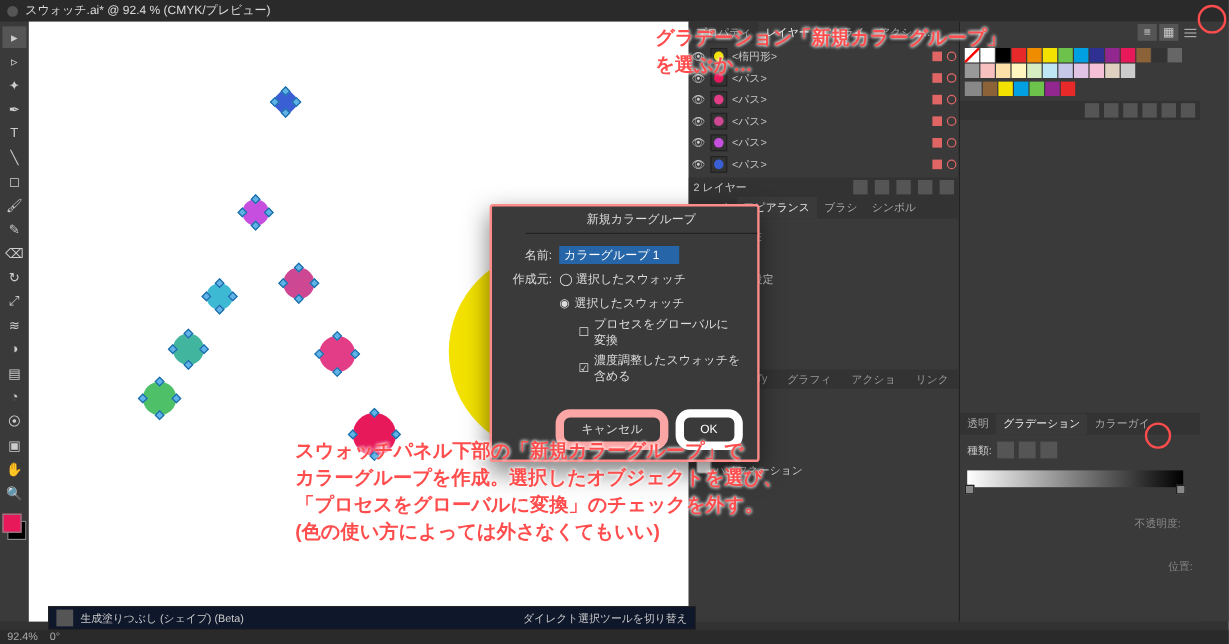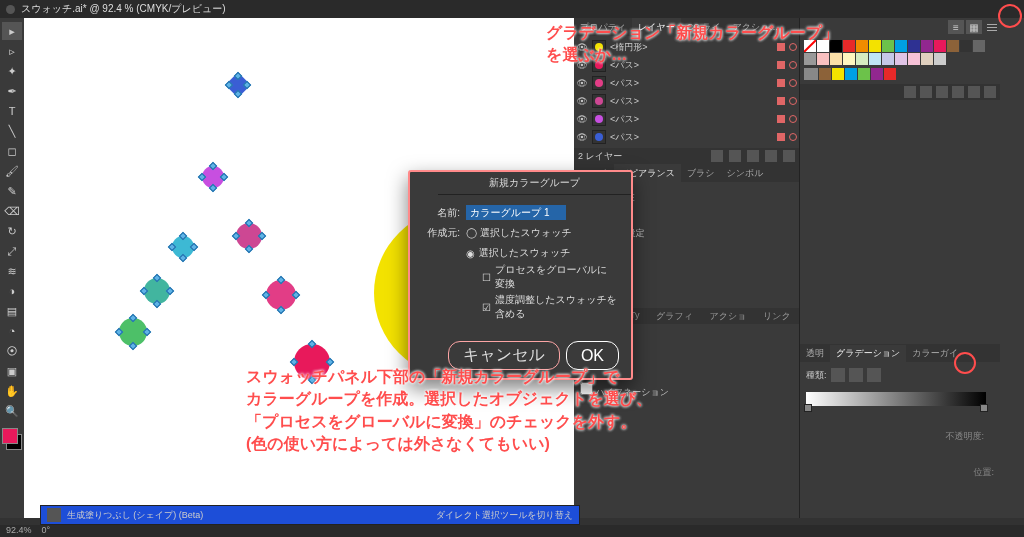--- a/index.html
+++ b/index.html
@@ -77,29 +77,29 @@
   
   .dialog { position: absolute; left: 408px; top: 170px; width: 225px; background: #3a3a3a; border: 2px solid #ff8a8a; border-radius: 3px; box-shadow: 0 8px 20px rgba(0,0,0,0.5); }
   .dlg-title { text-align: center; font-size: 10px; padding: 4px 0; color: #ddd; border-bottom: 1px solid #222; margin-left: 28px; }
   .dlg-body { padding: 10px 14px; font-size: 10px; color: #ddd; }
   .dlg-body .frow { display: flex; align-items: center; margin-bottom: 6px; gap: 6px; }
   .dlg-body .flabel { width: 36px; text-align: right; }
   .dlg-body input[type=text] { background: #2565a8; color: #fff; border: none; padding: 2px 4px; width: 100px; font-size: 10px; }
   .radio { display: flex; align-items: center; gap: 4px; margin-bottom: 3px; margin-left: 42px; }
   .sub { margin-left: 58px; display: flex; align-items: center; gap: 4px; margin-bottom: 2px; }
   .dlg-footer { display: flex; justify-content: flex-end; gap: 6px; padding: 8px 12px; }
-  .btn { background: #3a3a3a; color: #ddd; border: 1px solid #fca5a5; border-radius: 12px; padding: 3px 14px; font-size: 16px; cursor: pointer; }
+  .btn { background: #3a3a3a; color: #ddd; border: 7px solid #fca5a5; border-radius: 12px; padding: 3px 14px; font-size: 10px; cursor: pointer; }
   .btn.primary { border-color: #fff; color: #fff; }
 
   
   .annot { position: absolute; color: #ff4d4d; font-weight: bold; font-size: 16px; text-shadow: 0 0 3px #fff, 0 0 3px #fff; line-height: 1.4; pointer-events: none; }
   .circle-annot { position: absolute; border: 2px solid #ff4d4d; border-radius: 50%; pointer-events: none; }
 
   
-  .betabar { position: absolute; left: 40px; bottom: 12px; width: 540px; display: flex; align-items: center; gap: 6px; background: #1d4ed8; height: 20px; border: 1px solid #222; padding: 0 6px; font-size: 9px; }
+  .betabar { position: absolute; left: 40px; bottom: 12px; width: 540px; display: flex; align-items: center; gap: 6px; background: #0f172a; height: 20px; border: 1px solid #222; padding: 0 6px; font-size: 9px; }
   .betaicon { width: 14px; height: 14px; background: #555; }
 
   
   .status { position: absolute; left: 0; bottom: 0; width: 1024px; height: 12px; background: #2a2a2a; font-size: 9px; color: #aaa; display: flex; align-items: flex-start; padding: 0 6px; gap: 10px; }
 </style>
 </head>
 <body>
 
 <div class="topbar">
   <span class="traffic"></span>

